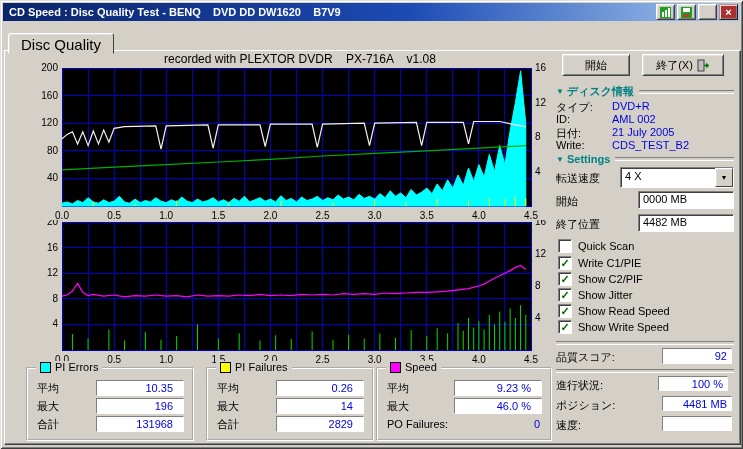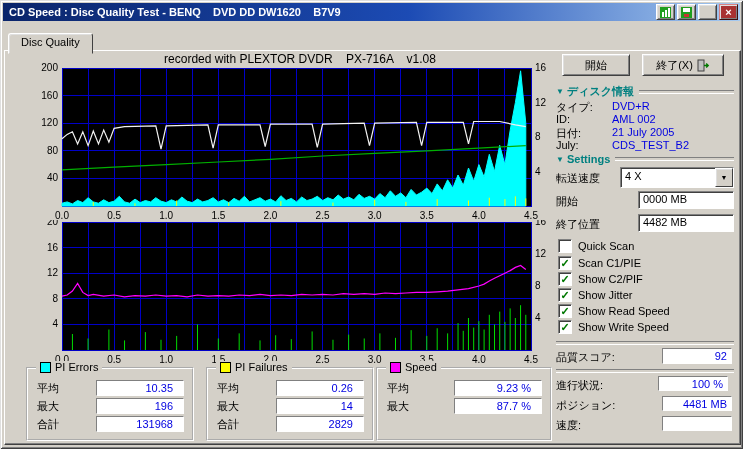--- a/index.html
+++ b/index.html
@@ -14,21 +14,21 @@
   .title-text{flex:1;color:#fff;font-weight:bold;font-size:11px;white-space:pre;padding-left:4px;overflow:hidden;}
   .tb-btn{width:17px;height:14px;margin-left:2px;background:#d4d0c8;
     border:1px solid;border-color:#fff #404040 #404040 #fff;
     box-shadow:inset 1px 1px 0 #dfdfdf,inset -1px -1px 0 #808080;
     display:flex;align-items:center;justify-content:center;flex:0 0 auto;}
   .tb-btn.close{background:#a83232;border-color:#d98080 #3c0e0e #3c0e0e #d98080;}
   .tb-btn.close span{color:#fff;font-weight:bold;font-size:11px;line-height:10px;}
   
   .tab{position:absolute;left:8px;top:33px;height:17px;padding:2px 12px 0 12px;background:#d4d0c8;
     border:1px solid;border-color:#fff #404040 #d4d0c8 #fff;border-radius:3px 3px 0 0;
-    box-shadow:inset 1px 1px 0 #dfdfdf;z-index:3;font-size:11px;}
+    box-shadow:inset 1px 1px 0 #dfdfdf;z-index:3;font-size:15px;}
   .tabpage{position:absolute;left:4px;top:50px;width:735px;height:393px;background:#d4d0c8;
     border:1px solid;border-color:#fff #404040 #404040 #fff;box-shadow:inset -1px -1px 0 #808080;z-index:1;}
   .abs{position:absolute;z-index:2;}
   
   .chart-header{left:60px;top:52px;width:480px;text-align:center;font-size:12px;white-space:pre;}
   
   .groupbox{position:absolute;z-index:2;border:2px groove #ffffff;}
   .group-title{position:absolute;top:-8px;left:8px;background:#d4d0c8;padding:0 4px;display:flex;align-items:center;font-size:11px;}
   .swatch{width:9px;height:9px;border:1px solid #000;margin-right:4px;display:inline-block;}
   .stat-row{position:absolute;left:0;right:0;height:16px;}
@@ -285,21 +285,25 @@
     <div class="group-title">
       <span class="swatch" style="background: rgb(255, 0, 255);"></span>
       <span>Speed</span>
     </div>
     <div class="stat-row" style="top:11px;">
       <span class="stat-label">平均</span>
       <span class="stat-value">9.23 %</span>
     </div>
     <div class="stat-row" style="top:29px;">
       <span class="stat-label">最大</span>
-      <span class="stat-value">87.7 %</span>
+      <span class="stat-value">46.0 %</span>
+    </div>
+    <div class="stat-row" style="top:48px;">
+      <span class="stat-label">PO Failures:</span>
+      <span class="stat-po">0</span>
     </div>
   </div>
 
   <div class="btn" style="left:562px;top:54px;width:66px;height:20px;">
     <span>開始</span>
   </div>
   <div class="btn" style="left:642px;top:54px;width:80px;height:20px;">
     <span>終了(X)</span>
     <svg width="13" height="13">
         <rect x="1" y="1" width="6" height="11" fill="#c0c0c0" stroke="#404040"></rect>
@@ -312,21 +316,21 @@
     <span>ディスク情報</span>
     <span class="sect-line"></span>
   </div>
 
   <div class="abs" style="left:556px;top:100px;">タイプ:</div>
   <div class="abs info-value" style="left:612px;top:100px;">DVD+R</div>
   <div class="abs" style="left:556px;top:113px;">ID:</div>
   <div class="abs info-value" style="left:612px;top:113px;">AML 002</div>
   <div class="abs" style="left:556px;top:126px;">日付:</div>
   <div class="abs info-value" style="left:612px;top:126px;">21 July 2005</div>
-  <div class="abs" style="left:556px;top:139px;">July:</div>
+  <div class="abs" style="left:556px;top:139px;">Write:</div>
   <div class="abs info-value" style="left:612px;top:139px;">CDS_TEST_B2</div>
 
   <div class="abs sect-header" style="left:556px;top:153px;width:178px;">
     <span class="sect-arrow">▼</span>
     <span>Settings</span>
     <span class="sect-line"></span>
   </div>
 
   <div class="abs" style="left:556px;top:171px;">転送速度</div>
   <div class="abs combo" style="left:620px;top:167px;width:112px;height:19px;">
@@ -343,21 +347,21 @@
   <div class="cb-row" style="top:239px;">
     <span class="cb-box">
         <span class="cb-check"></span>
       </span>
     <span>Quick Scan</span>
   </div>
   <div class="cb-row" style="top:256px;">
     <span class="cb-box">
         <span class="cb-check">✓</span>
       </span>
-    <span>Scan C1/PIE</span>
+    <span>Write C1/PIE</span>
   </div>
   <div class="cb-row" style="top:272px;">
     <span class="cb-box">
         <span class="cb-check">✓</span>
       </span>
     <span>Show C2/PIF</span>
   </div>
   <div class="cb-row" style="top:288px;">
     <span class="cb-box">
         <span class="cb-check">✓</span>

